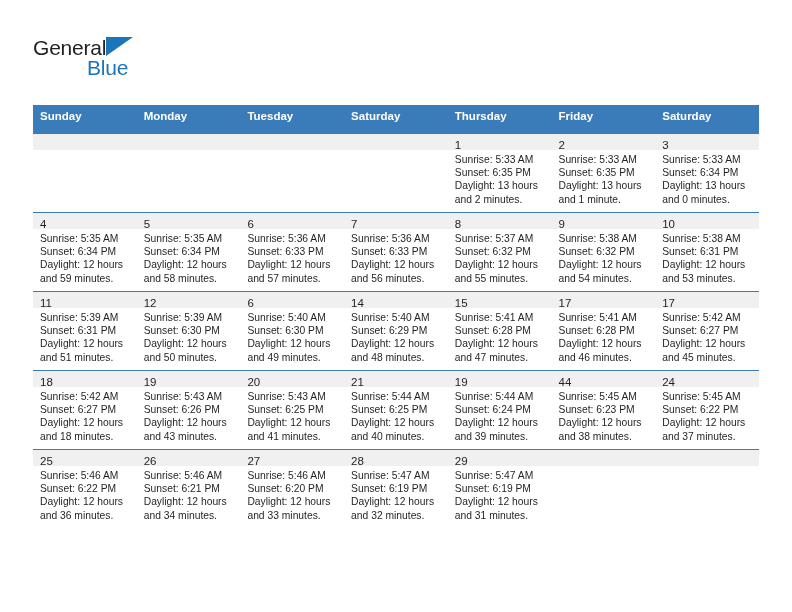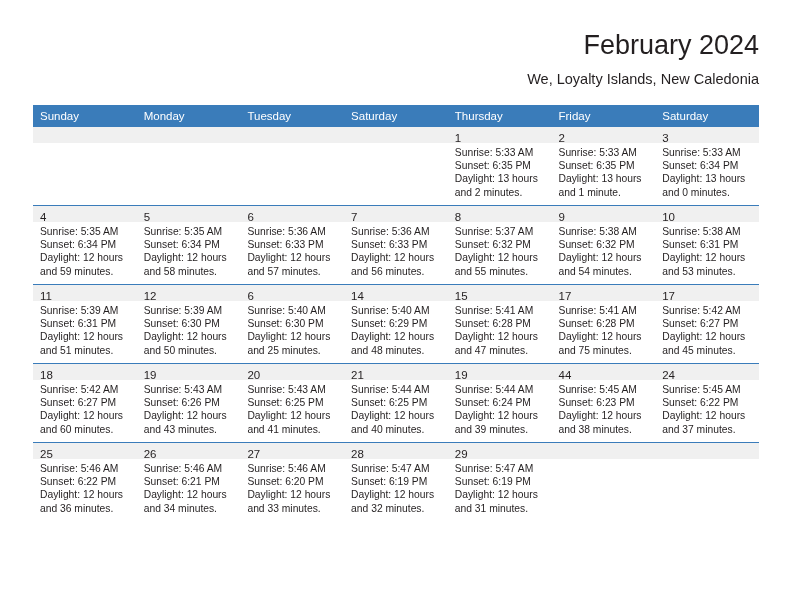--- a/index.html
+++ b/index.html
@@ -90,23 +90,23 @@
     left: 33px;
     top: 105px;
     width: 726px;
     border-collapse: collapse;
     table-layout: fixed;
   }
   .calendar th {
     background: #3a7cba;
     color: #ffffff;
     font-size: 11.5px;
-    font-weight: normal;
+    font-weight: bold;
     text-align: left;
-    padding: 5px 0 5px 7px;
+    padding: 5px 0 12px 7px;
     height: 11px;
     border: none;
   }
   .calendar td {
     width: 103.71px;
     height: 78px;
     vertical-align: top;
     padding: 0;
     border: none;
     border-top: 1.4px solid #3a7cba;
@@ -138,23 +138,24 @@
   td.empty .daynum-band {
     background: #f0f0f0;
   }
 </style>
 </head>
 <body>
 
 <div class="page">
 
   <div class="header">
-    <div class="titles">
-      <div class="month-title">February 2024</div>
-      <div class="location-title">We, Loyalty Islands, New Caledonia</div>
+    <div class="logo">
+      <span class="logo-general">General</span>
+      <span class="logo-triangle"></span>
+      <span class="logo-blue">Blue</span>
     </div>
   </div>
 
   <table class="calendar">
     <thead>
       <tr>
         <th>Sunday</th>
         <th>Monday</th>
         <th>Tuesday</th>
         <th>Saturday</th>
@@ -288,21 +289,21 @@
               <div class="cell-line">Daylight: 12 hours</div>
               <div class="cell-line">and 50 minutes.</div>
             </div>
           </td>
           <td>
             <div class="daynum-band"><span class="daynum">6</span></div>
             <div class="cell-body">
               <div class="cell-line">Sunrise: 5:40 AM</div>
               <div class="cell-line">Sunset: 6:30 PM</div>
               <div class="cell-line">Daylight: 12 hours</div>
-              <div class="cell-line">and 25 minutes.</div>
+              <div class="cell-line">and 49 minutes.</div>
             </div>
           </td>
           <td>
             <div class="daynum-band"><span class="daynum">14</span></div>
             <div class="cell-body">
               <div class="cell-line">Sunrise: 5:40 AM</div>
               <div class="cell-line">Sunset: 6:29 PM</div>
               <div class="cell-line">Daylight: 12 hours</div>
               <div class="cell-line">and 48 minutes.</div>
             </div>
@@ -315,41 +316,41 @@
               <div class="cell-line">Daylight: 12 hours</div>
               <div class="cell-line">and 47 minutes.</div>
             </div>
           </td>
           <td>
             <div class="daynum-band"><span class="daynum">17</span></div>
             <div class="cell-body">
               <div class="cell-line">Sunrise: 5:41 AM</div>
               <div class="cell-line">Sunset: 6:28 PM</div>
               <div class="cell-line">Daylight: 12 hours</div>
-              <div class="cell-line">and 75 minutes.</div>
+              <div class="cell-line">and 46 minutes.</div>
             </div>
           </td>
           <td>
             <div class="daynum-band"><span class="daynum">17</span></div>
             <div class="cell-body">
               <div class="cell-line">Sunrise: 5:42 AM</div>
               <div class="cell-line">Sunset: 6:27 PM</div>
               <div class="cell-line">Daylight: 12 hours</div>
               <div class="cell-line">and 45 minutes.</div>
             </div>
           </td>
         </tr>
         <tr class="week-row">
           <td>
             <div class="daynum-band"><span class="daynum">18</span></div>
             <div class="cell-body">
               <div class="cell-line">Sunrise: 5:42 AM</div>
               <div class="cell-line">Sunset: 6:27 PM</div>
               <div class="cell-line">Daylight: 12 hours</div>
-              <div class="cell-line">and 60 minutes.</div>
+              <div class="cell-line">and 18 minutes.</div>
             </div>
           </td>
           <td>
             <div class="daynum-band"><span class="daynum">19</span></div>
             <div class="cell-body">
               <div class="cell-line">Sunrise: 5:43 AM</div>
               <div class="cell-line">Sunset: 6:26 PM</div>
               <div class="cell-line">Daylight: 12 hours</div>
               <div class="cell-line">and 43 minutes.</div>
             </div>

